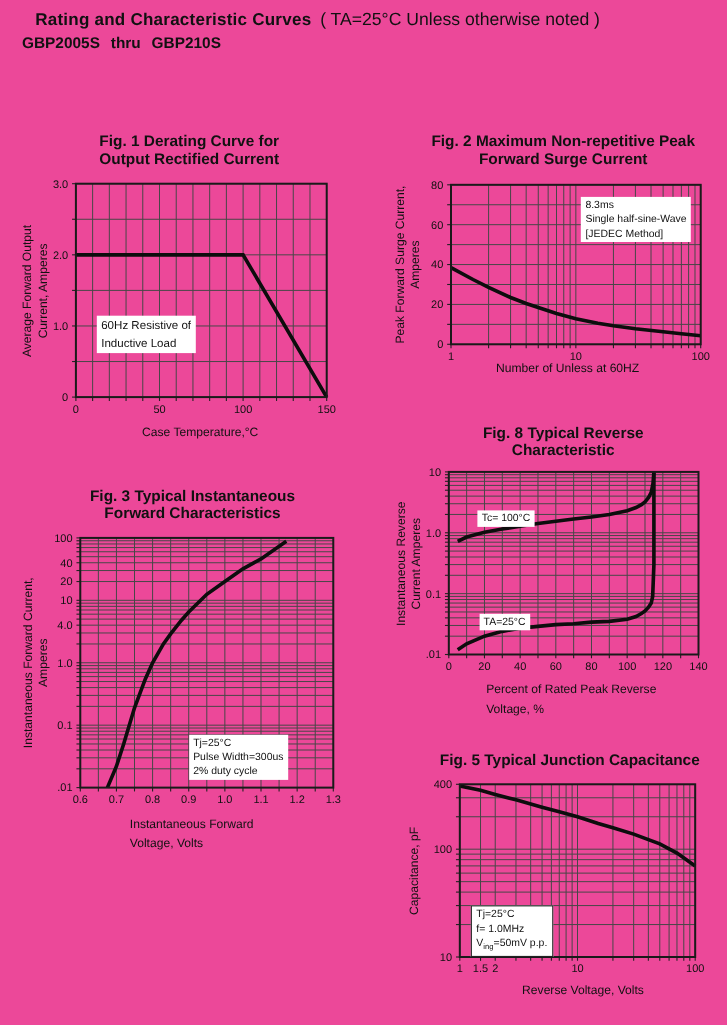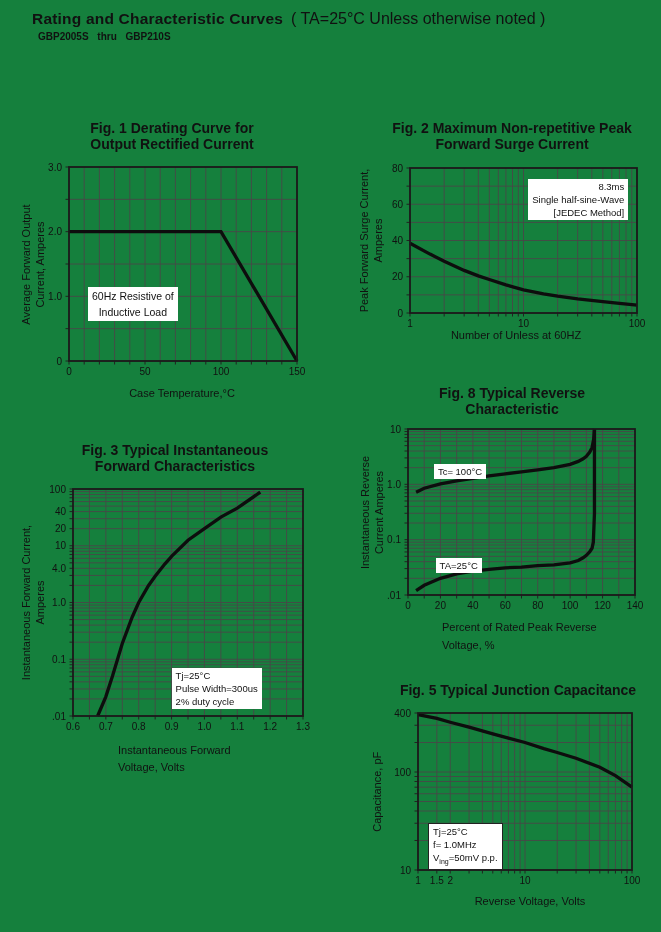--- a/index.html
+++ b/index.html
@@ -1,21 +1,21 @@
 <!DOCTYPE html>
 <html><head>
 <meta charset="utf-8">
 <style>
   html,body{margin:0;padding:0;background:#fff;}
-  .page{position:relative;width:661px;height:932px;background:#15803d;overflow:hidden;
+  .page{position:relative;width:661px;height:932px;background:#ec4899;overflow:hidden;
         font-family:"Liberation Sans",sans-serif;color:#111;}
   .hdr-line{position:absolute;left:32px;top:10px;display:flex;align-items:baseline;white-space:nowrap;}
   .hdr-title{font-size:15.5px;font-weight:700;letter-spacing:0.2px;}
   .hdr-note{font-size:16px;margin-left:8px;}
-  .hdr-sub{position:absolute;left:38px;top:31px;font-size:10px;font-weight:700;word-spacing:6px;}
+  .hdr-sub{position:absolute;left:20px;top:31px;font-size:14px;font-weight:700;word-spacing:6px;}
   .fig{position:absolute;}
   .fig svg{position:absolute;left:0;top:0;overflow:visible;}
   svg text{font-family:"Liberation Sans",sans-serif;fill:#111;}
   .tick{font-size:10px;}
   .fig-title{position:absolute;text-align:center;font-weight:700;font-size:14px;line-height:15.5px;white-space:nowrap;}
   .axis-xlabel{position:absolute;font-size:11px;line-height:17px;text-align:center;white-space:nowrap;}
   .axis-xlabel.left{text-align:left;}
   .ylab-wrap{position:absolute;display:flex;align-items:center;justify-content:center;pointer-events:none;}
   .ylab{transform:rotate(-90deg);white-space:nowrap;font-size:11px;line-height:13.5px;text-align:center;}
   .ann{position:absolute;background:#fff;font-size:9.5px;line-height:13px;padding:1px 4px;white-space:nowrap;}
@@ -99,21 +99,21 @@
     </div>
     <div class="ylab-wrap" style="left:0;top:52px;width:46px;height:194px;">
       <div class="ylab">
         <span>Average Forward Output</span><br>
         <span>Current, Amperes</span>
       </div>
     </div>
     <div class="axis-xlabel" style="left:12px;top:270px;width:320px;">
       <span>Case Temperature,°C</span>
     </div>
-  <div class="ann" style="left: 78px; top: 171.6px; text-align: center;">60Hz Resistive of<br>Inductive Load</div>
+  <div class="ann" style="left: 78px; top: 171.6px;">60Hz Resistive of<br>Inductive Load</div>
     </div>
 
   <div class="fig" data-fig="fig2" style="left:350px;top:115px;width:311px;height:245px;">
     <svg width="311" height="245">
         <line x1="60" y1="53" x2="60" y2="198" stroke="#474747" stroke-width="0.9"></line>
         <line x1="60" y1="198" x2="60" y2="201.5" stroke="#222" stroke-width="1"></line>
         <line x1="94.16690450786186" y1="53" x2="94.16690450786186" y2="198" stroke="#474747" stroke-width="0.9"></line>
         <line x1="94.16690450786186" y1="198" x2="94.16690450786186" y2="201.5" stroke="#222" stroke-width="1"></line>
         <line x1="114.15326241068169" y1="53" x2="114.15326241068169" y2="198" stroke="#474747" stroke-width="0.9"></line>
         <line x1="114.15326241068169" y1="198" x2="114.15326241068169" y2="201.5" stroke="#222" stroke-width="1"></line>
@@ -184,21 +184,21 @@
     </div>
     <div class="ylab-wrap" style="left:0;top:48px;width:44px;height:155px;">
       <div class="ylab">
         <span>Peak Forward Surge Current,</span><br>
         <span>Amperes</span>
       </div>
     </div>
     <div class="axis-xlabel" style="left:16px;top:212px;width:300px;">
       <span>Number of Unless at 60HZ</span>
     </div>
-  <div class="ann" style="left: 178.2px; top: 63.9px; text-align: right;">8.3ms<br>Single half-sine-Wave<br>[JEDEC Method]</div>
+  <div class="ann" style="left: 178.2px; top: 63.9px;">8.3ms<br>Single half-sine-Wave<br>[JEDEC Method]</div>
     </div>
 
   <div class="fig" data-fig="fig3" style="left:10px;top:438px;width:332px;height:345px;">
     <svg width="332" height="345">
         <line x1="63" y1="51" x2="63" y2="278" stroke="#474747" stroke-width="0.9"></line>
         <line x1="63" y1="278" x2="63" y2="281.5" stroke="#222" stroke-width="1"></line>
         <line x1="79.42857142857144" y1="51" x2="79.42857142857144" y2="278" stroke="#474747" stroke-width="0.9"></line>
         <line x1="79.42857142857144" y1="278" x2="79.42857142857144" y2="281.5" stroke="#222" stroke-width="1"></line>
         <line x1="95.85714285714285" y1="51" x2="95.85714285714285" y2="278" stroke="#474747" stroke-width="0.9"></line>
         <line x1="95.85714285714285" y1="278" x2="95.85714285714285" y2="281.5" stroke="#222" stroke-width="1"></line>

